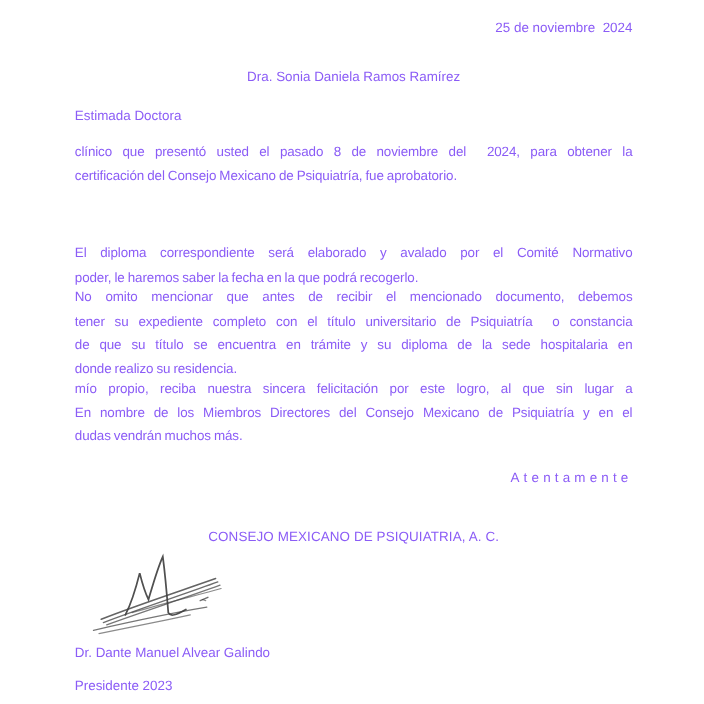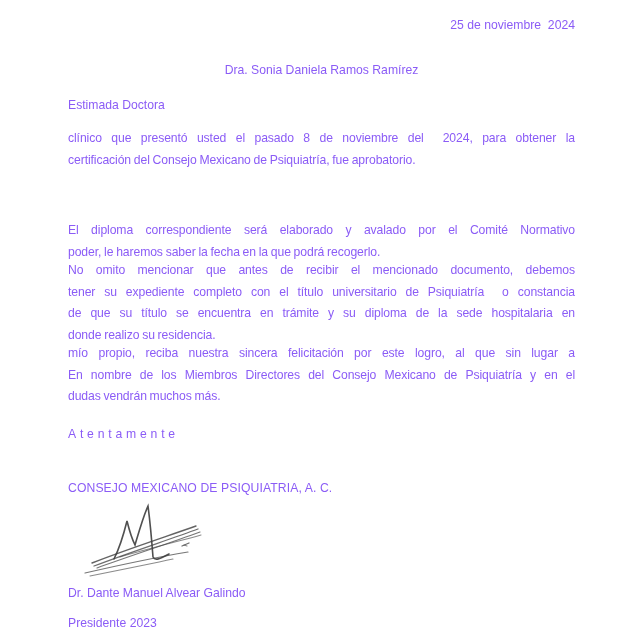--- a/index.html
+++ b/index.html
@@ -36,23 +36,25 @@
     white-space: pre-wrap;
     word-spacing: -0.5px;
     letter-spacing: -0.1px;
   }
   .para .jline.last {
     text-align: right;
     text-align-last: left;
   }
   .closing-block {
     letter-spacing: 3.8px;
+    text-align: right;
   }
   .org-block {
     letter-spacing: 0.1px;
+    text-align: center;
   }
   .signature-wrap {
     position: absolute;
     left: 80px;
     top: 499px;
     width: 140px;
     height: 78px;
   }
   .signature-wrap svg {
     display: block;

